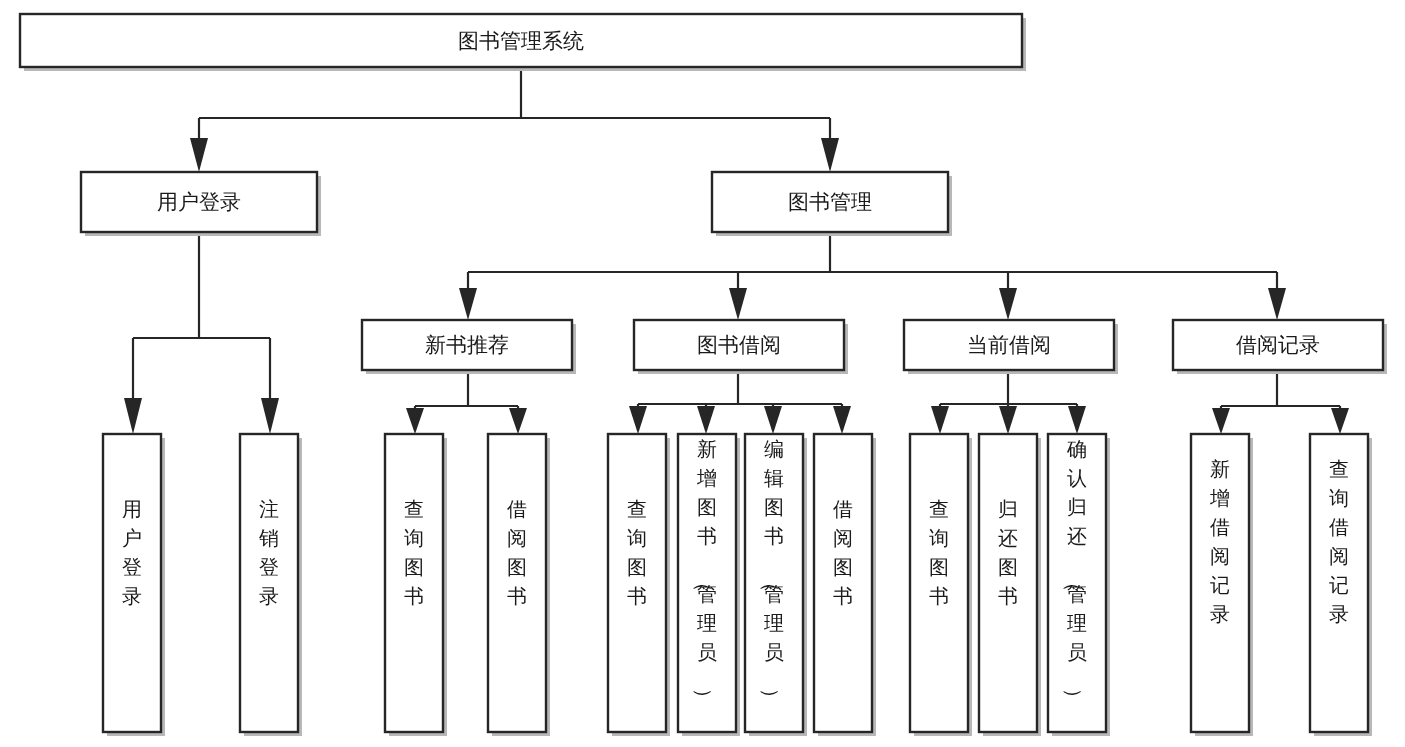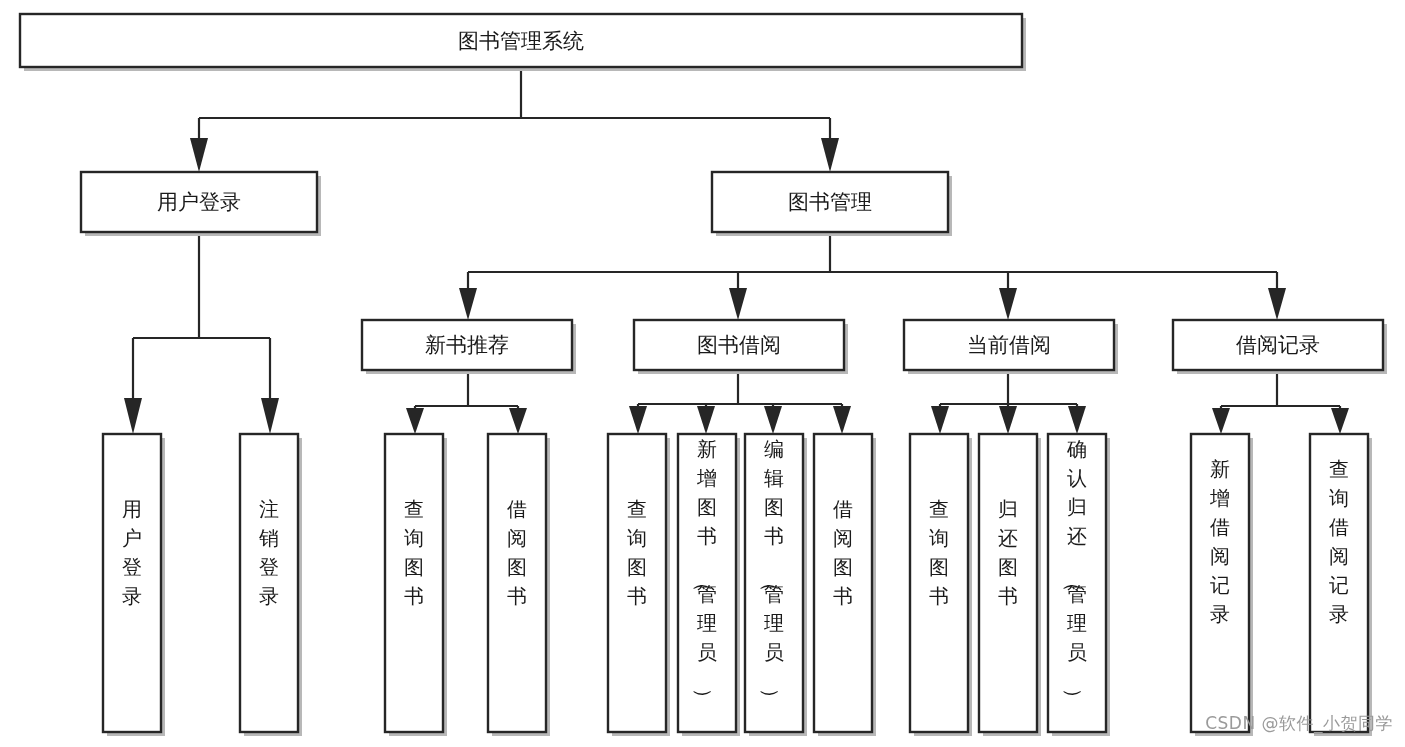--- a/index.html
+++ b/index.html
@@ -263,14 +263,13 @@
 
       <g>
         <rect class="node-shadow" x="1314" y="438" width="58" height="298"></rect>
         <rect class="node-box" x="1310" y="434" width="58" height="298"></rect>
         <text class="node-label-v" x="1339" y="476"><tspan x="1339" dy="0">查</tspan><tspan x="1339" dy="29">询</tspan><tspan x="1339" dy="29">借</tspan><tspan x="1339" dy="29">阅</tspan><tspan x="1339" dy="29">记</tspan><tspan x="1339" dy="29">录</tspan></text>
       </g>
 
     </g>
   </svg>
 
-  <div class="watermark">CSDN @软件_小贺同学</div>
 </div>
 
 </body></html>

